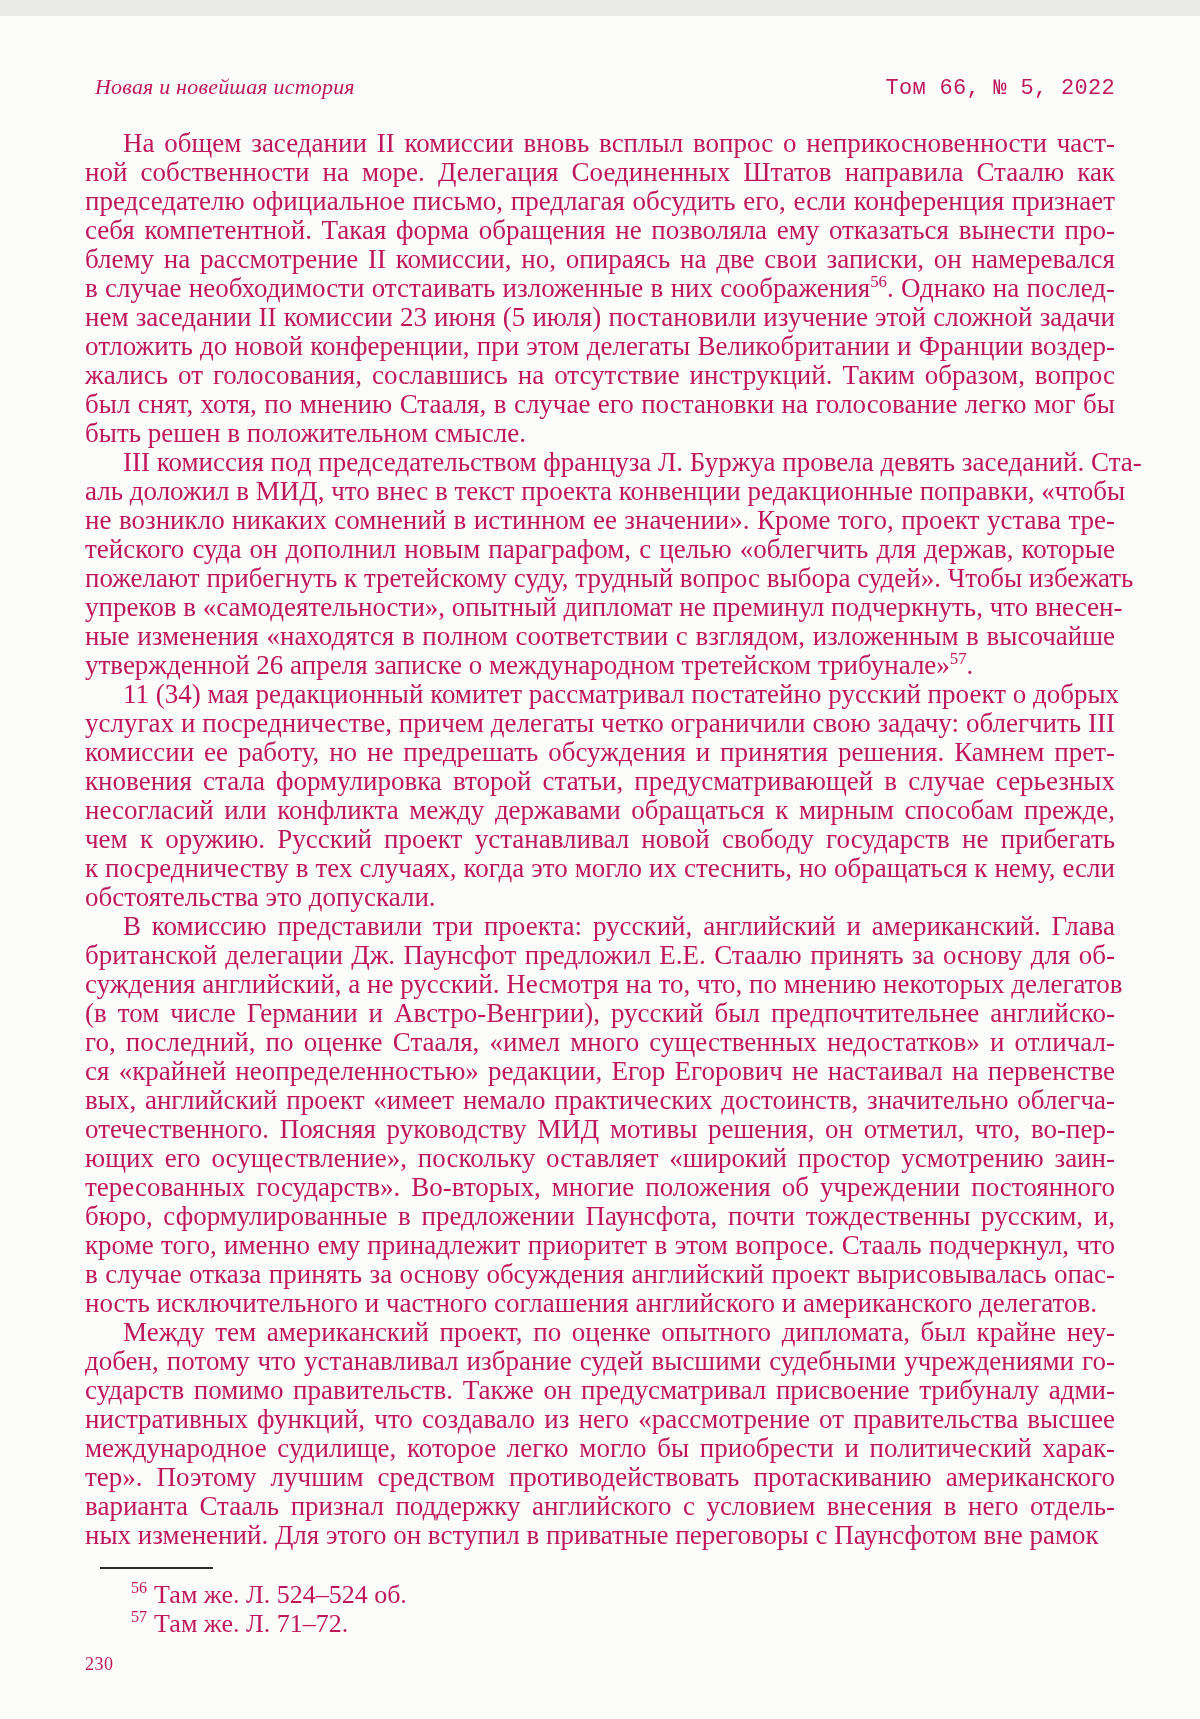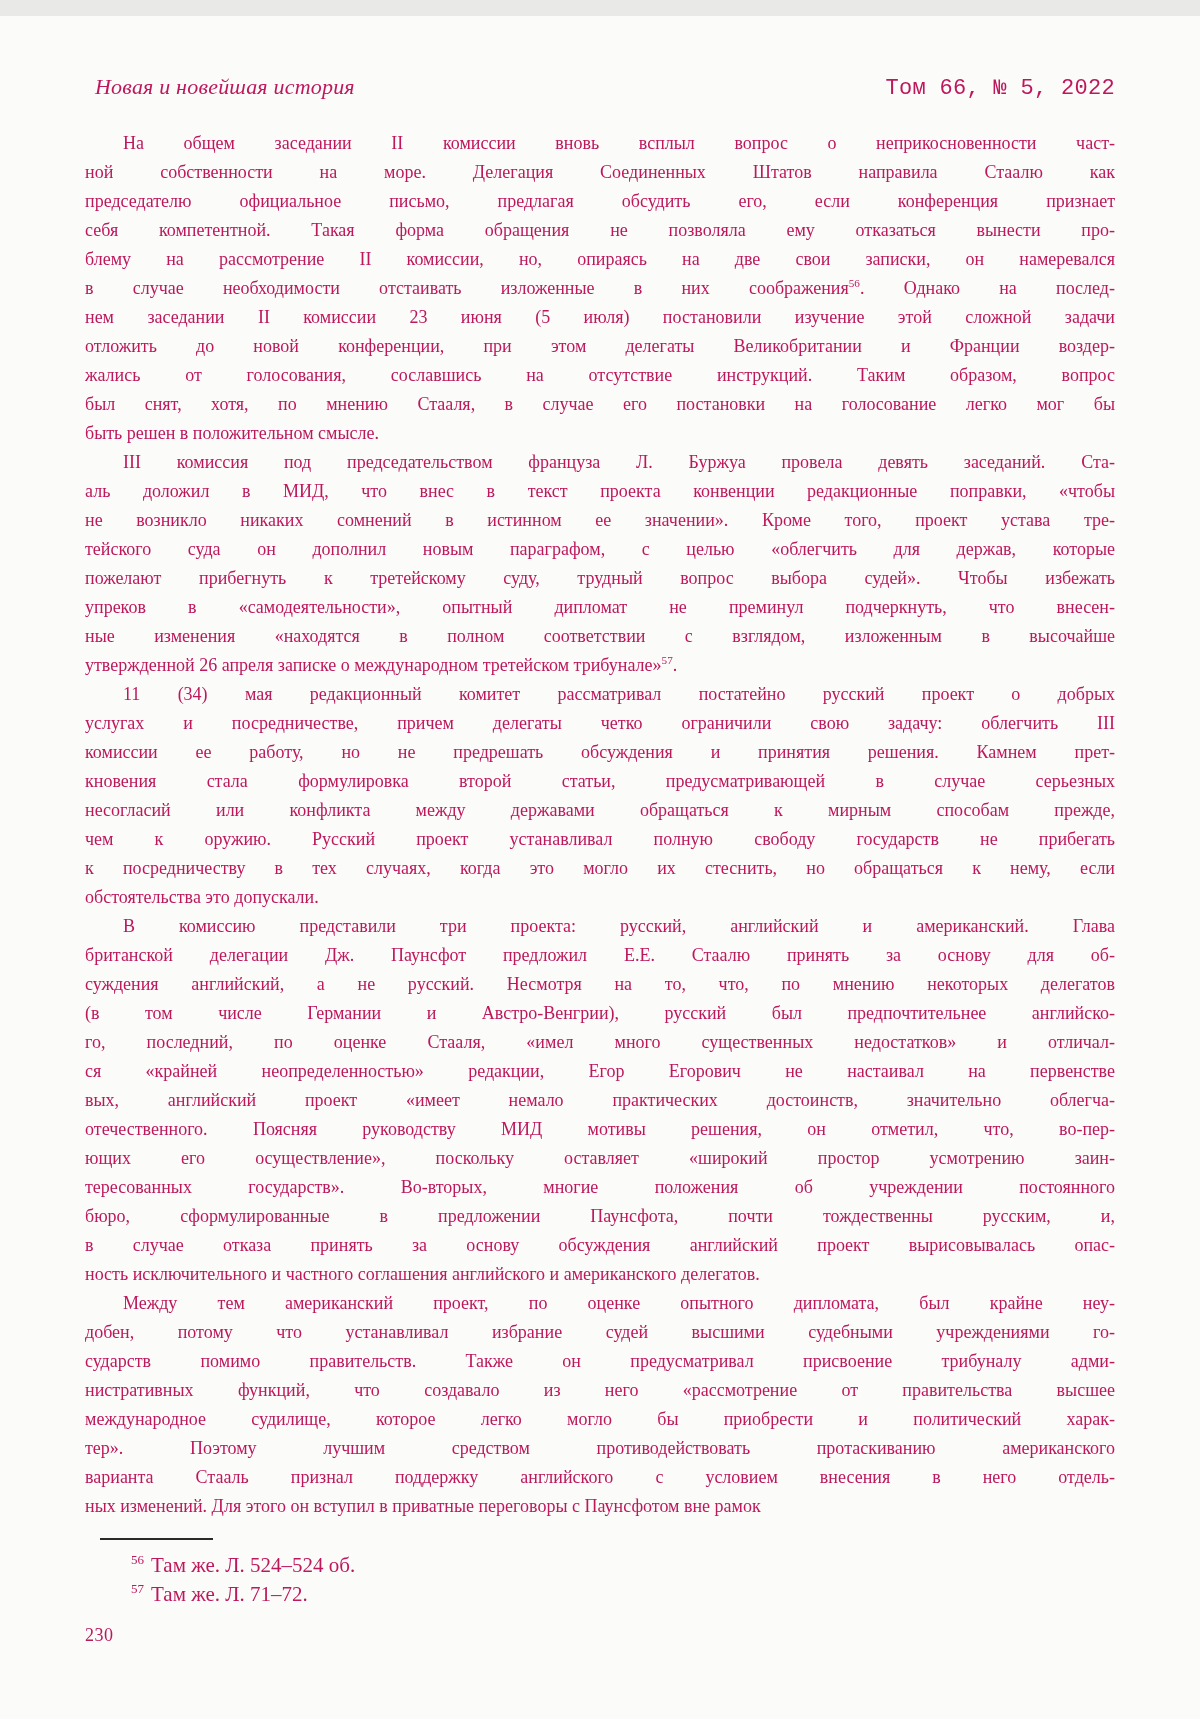--- a/index.html
+++ b/index.html
@@ -30,21 +30,21 @@
     font-style: italic;
     padding-left: 10px;
     letter-spacing: 0.2px;
   }
   .issue-info {
     letter-spacing: 0.3px;
     font-family: Liberation Mono, monospace;
   }
   .article-body {
     margin-top: 27px;
-    font-size: 18px;
+    font-size: 27px;
     line-height: 29px;
   }
   .para { margin: 0; }
   .tline {
     text-align: justify;
     text-align-last: justify;
     -moz-text-align-last: justify;
     height: 29px;
     overflow: visible;
     white-space: nowrap;
@@ -60,21 +60,21 @@
     vertical-align: super;
     letter-spacing: 0;
   }
   .footnote-rule {
     width: 113px;
     height: 2px;
     background: #2a2a2a;
     margin: 17px 0 11px 15px;
   }
   .footnotes {
-    font-size: 21px;
+    font-size: 26px;
     line-height: 29px;
   }
   .footnote {
     padding-left: 46px;
   }
   .footnote sup.fnmark {
     font-size: 0.62em;
     line-height: 0;
     vertical-align: super;
     margin-right: 7px;
@@ -118,36 +118,37 @@
         <div class="tline">упреков в «самодеятельности», опытный дипломат не преминул подчеркнуть, что внесен-</div>
         <div class="tline">ные изменения «находятся в полном соответствии с взглядом, изложенным в  высочайше</div>
         <div class="tline last">утвержденной 26 апреля записке о международном третейском трибунале»<sup class="fnref">57</sup>.</div>
       </div>
       <div class="para">
         <div class="tline first">11 (34) мая редакционный комитет рассматривал постатейно русский проект о добрых</div>
         <div class="tline">услугах и посредничестве, причем делегаты четко ограничили свою задачу: облегчить III</div>
         <div class="tline">комиссии ее работу, но не предрешать обсуждения и принятия решения. Камнем прет-</div>
         <div class="tline">кновения стала формулировка второй статьи, предусматривающей в случае серьезных</div>
         <div class="tline">несогласий или конфликта между державами обращаться к мирным способам прежде,</div>
-        <div class="tline">чем к оружию. Русский проект устанавливал полную свободу государств не прибегать</div>
+        <div class="tline">чем к оружию. Русский проект устанавливал новой свободу государств не прибегать</div>
         <div class="tline">к посредничеству в тех случаях, когда это могло их стеснить, но обращаться к нему, если</div>
         <div class="tline last">обстоятельства это допускали.</div>
       </div>
       <div class="para">
         <div class="tline first">В комиссию представили три проекта: русский, английский и американский. Глава</div>
         <div class="tline">британской делегации Дж. Паунсфот предложил Е.Е. Стаалю принять за основу для об-</div>
         <div class="tline">суждения английский, а не русский. Несмотря на то, что, по мнению некоторых делегатов</div>
         <div class="tline">(в том числе Германии и Австро-Венгрии), русский был предпочтительнее английско-</div>
         <div class="tline">го, последний, по оценке Стааля, «имел много существенных недостатков» и отличал-</div>
         <div class="tline">ся «крайней неопределенностью» редакции, Егор Егорович не настаивал на первенстве</div>
         <div class="tline">вых, английский проект «имеет немало практических достоинств, значительно облегча-</div>
         <div class="tline">отечественного. Поясняя руководству МИД мотивы решения, он отметил, что, во-пер-</div>
         <div class="tline">ющих его осуществление», поскольку оставляет «широкий простор усмотрению заин-</div>
         <div class="tline">тересованных государств». Во-вторых, многие положения об учреждении постоянного</div>
         <div class="tline">бюро, сформулированные в предложении Паунсфота, почти тождественны русским, и,</div>
+        <div class="tline">кроме того, именно ему принадлежит приоритет в этом вопросе. Стааль подчеркнул, что</div>
         <div class="tline">в случае отказа принять за основу обсуждения английский проект вырисовывалась опас-</div>
         <div class="tline last">ность исключительного и частного соглашения английского и американского делегатов.</div>
       </div>
       <div class="para">
         <div class="tline first">Между тем американский проект, по оценке опытного дипломата, был крайне неу-</div>
         <div class="tline">добен, потому что устанавливал избрание судей высшими судебными учреждениями го-</div>
         <div class="tline">сударств помимо правительств. Также он предусматривал присвоение трибуналу адми-</div>
         <div class="tline">нистративных функций, что создавало из него «рассмотрение от правительства высшее</div>
         <div class="tline">международное судилище, которое легко могло бы приобрести и политический харак-</div>
         <div class="tline">тер». Поэтому лучшим средством противодействовать протаскиванию американского</div>

